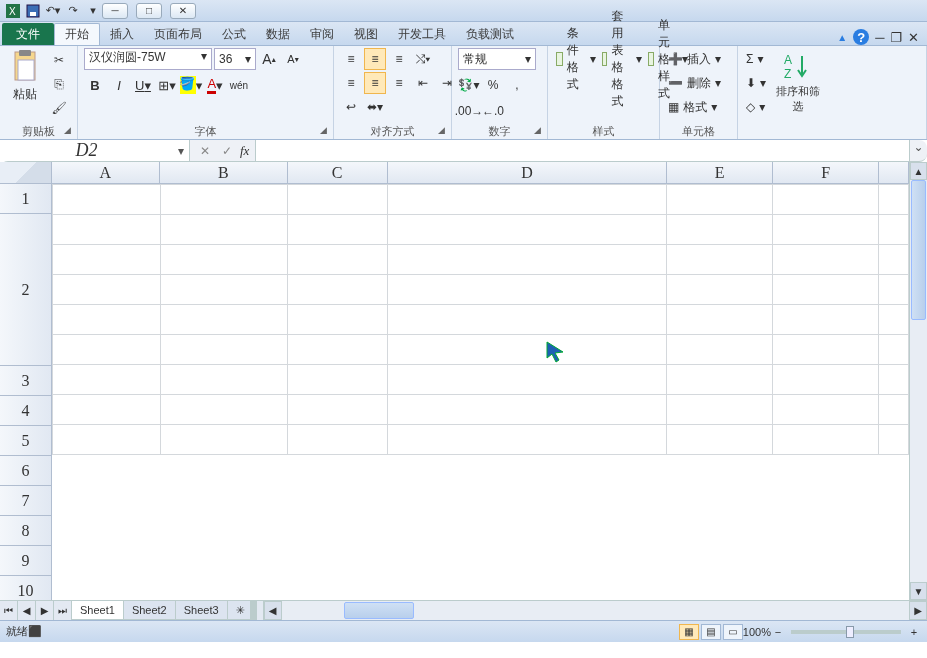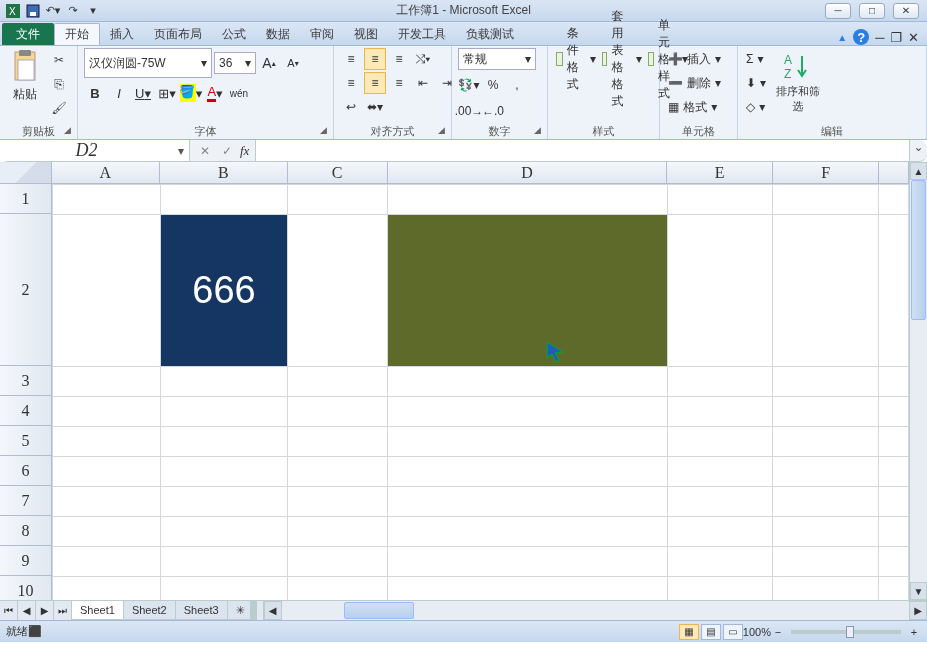--- a/index.html
+++ b/index.html
@@ -30,21 +30,21 @@
 .group-label .launcher { position:absolute; right:0; bottom:1px; font-size:9px; color:#666; cursor:pointer;}
 
 
 .clip-big { width:38px; text-align:center; cursor:pointer;}
 .clip-big .icon { width:32px; height:34px; margin:2px auto;}
 .clip-small { display:flex; flex-direction:column; gap:4px; padding-top:2px;}
 .sm-btn { width:22px; height:20px; border:1px solid transparent; display:flex; align-items:center; justify-content:center; cursor:pointer; font-size:12px;}
 
 
 .font-row { display:flex; gap:2px; align-items:center;}
-.font-select { width:128px; height:30px; border:1px solid #aac; background:#fff; font-size:12px; padding:0 4px; display:flex; align-items:center; cursor:pointer;}
+.font-select { width:128px; height:22px; border:1px solid #aac; background:#fff; font-size:12px; padding:0 4px; display:flex; cursor:pointer;}
 .size-select { width:42px; height:22px; border:1px solid #aac; background:#fff; font-size:12px; padding:0 4px; display:flex; align-items:center; cursor:pointer;}
 .font-btn { width:22px; height:22px; border:1px solid transparent; display:flex; align-items:center; justify-content:center; cursor:pointer; font-size:13px;}
 .font-btn.bold { font-weight:bold;}
 .font-btn.italic { font-style:italic;}
 .font-btn.underline { text-decoration:underline;}
 .align-row { display:flex; gap:2px;}
 .al-btn { width:22px; height:22px; border:1px solid transparent; cursor:pointer; display:flex; align-items:center; justify-content:center;}
 .al-btn.sel { border:1px solid #f0b64e; background:#ffe9b9;}
 
 
@@ -128,21 +128,20 @@
     <span class="qat-icon">
         <svg width="14" height="14">
           <rect x="1" y="1" width="12" height="12" fill="#3b6db5" stroke="#214"></rect>
           <rect x="4" y="8" width="6" height="4" fill="#fff"></rect>
         </svg>
       </span>
     <span class="qat-icon">↶▾</span>
     <span class="qat-icon">↷</span>
     <span class="qat-icon">▾</span>
   </div>
-  <div class="title-text">工作簿1 - Microsoft Excel</div>
   <div class="win-controls">
     <div class="win-btn">─</div>
     <div class="win-btn">□</div>
     <div class="win-btn">✕</div>
   </div>
 </div>
 
 <div class="ribbon-tabs">
   <div class="tab-file">文件</div>
   <div class="tab active">开始</div>
@@ -290,21 +289,20 @@
         <div class="bicon">
             <svg width="32" height="32">
               <text x="2" y="14" font-size="12" fill="#2a6">A</text>
               <text x="2" y="28" font-size="12" fill="#2a6">Z</text>
               <path d="M20 6 L20 24 M16 20 L20 26 L24 20" stroke="#2a6" fill="none" stroke-width="2"></path>
             </svg>
           </div>
         <div>排序和筛选</div>
       </div>
     </div>
-    <div class="group-label"><span>编辑</span></div>
   </div>
 </div>
 
 <div class="formula-bar">
   <div class="name-box">
     <div class="name-box-text">D2</div>
     <div class="name-box-dd">▾</div>
   </div>
   <div class="fx-btns">
     <div class="fx-btn">✕</div>
@@ -345,29 +343,20 @@
           <tbody>
               <tr style="height:30px;">
                 <td style="width:108px;"></td>
                 <td style="width:128px;"></td>
                 <td style="width:100px;"></td>
                 <td style="width:280px;"></td>
                 <td style="width:106px;"></td>
                 <td style="width:106px;"></td>
                 <td style="width:30px;"></td>
               </tr>
-          <tr style="height:152px;">
-                <td></td>
-                <td class="cell-b2">666</td>
-                <td></td>
-                <td class="cell-d2"></td>
-                <td></td>
-                <td></td>
-                <td></td>
-              </tr>
           <tr style="height:30px;">
                 <td></td>
                 <td></td>
                 <td></td>
                 <td></td>
                 <td></td>
                 <td></td>
                 <td></td>
               </tr>
           <tr style="height:30px;">

